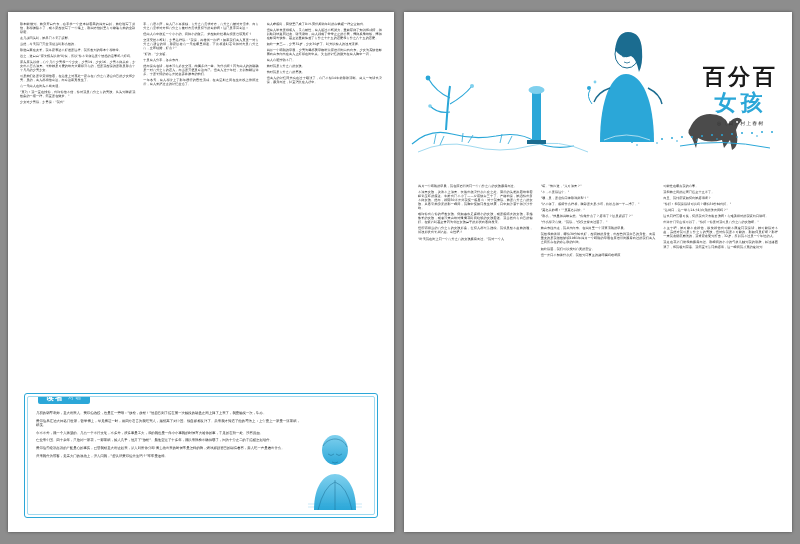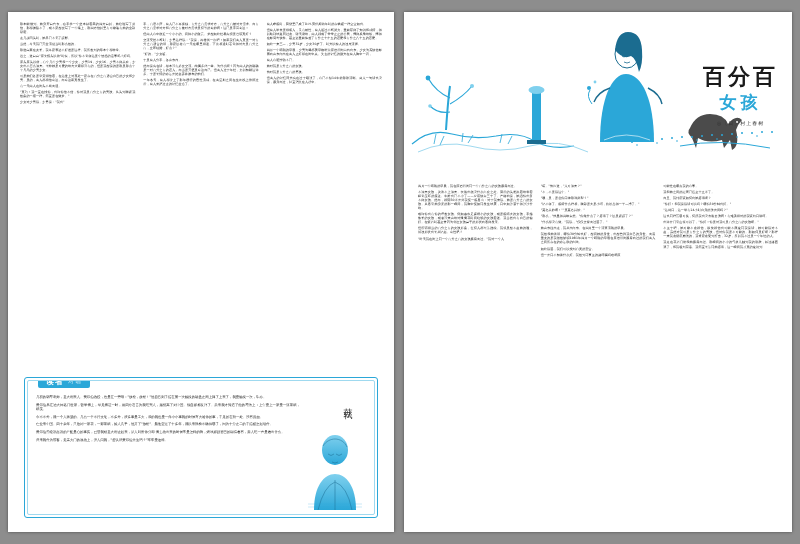--- a/index.html
+++ b/index.html
@@ -7,36 +7,36 @@
   .spread{position:relative;width:800px;height:544px;background:#8d8d8d;}
   .page{position:absolute;top:12px;height:520px;background:#ffffff;box-shadow:0 0 3px rgba(0,0,0,.45);}
   .page-left{left:8px;width:386px;}
   .page-right{left:404px;width:388px;}
 
   .cols{display:flex;height:100%;box-sizing:border-box;padding:10px 8px 8px 8px;}
   .col{flex:1;padding:0 4px;box-sizing:border-box;}
   .col p{margin:0 0 2px 0;font-size:3.1px;line-height:4.0px;color:#1b1b1b;text-align:justify;letter-spacing:.1px;}
 
   
-  .feature{position:absolute;left:16px;bottom:14px;width:354px;height:141px;border:1px solid #2ba7d8;border-radius:3px;background:#fff;box-sizing:border-box;}
+  .feature{position:absolute;left:16px;bottom:14px;width:354px;height:125px;border:1px solid #2ba7d8;border-radius:3px;background:#fff;box-sizing:border-box;}
   .feature-inner{position:absolute;inset:2px;border:1px solid #9fd9ef;border-radius:2px;box-sizing:border-box;overflow:hidden;}
   .feature-banner{position:absolute;left:10px;top:-7px;height:14px;padding:0 8px;background:#2ba7d8;border-radius:2px;display:flex;align-items:center;}
   .feature-banner .b1{color:#fff;font-size:8px;font-weight:bold;letter-spacing:1px;font-family:"DejaVu Sans",sans-serif;}
   .feature-banner .b2{color:#cdecfa;font-size:6px;margin-left:4px;letter-spacing:1px;}
   .feature-body{position:absolute;left:8px;top:14px;right:74px;bottom:6px;}
   .feature-body p{margin:0 0 3px 0;font-size:3.4px;line-height:4.6px;color:#1b1b1b;text-align:justify;}
   .author-name{position:absolute;right:20px;top:20px;writing-mode:vertical-rl;font-size:9px;color:#2e2e2e;letter-spacing:2px;font-family:"DejaVu Serif","Liberation Serif",serif;}
   .author-seal{position:absolute;right:10px;top:48px;font-size:5px;color:#6a6a6a;writing-mode:vertical-rl;letter-spacing:1px;}
   .portrait{position:absolute;right:8px;bottom:4px;width:62px;height:86px;}
 
   
   .art{position:absolute;left:0;top:0;width:388px;height:170px;overflow:hidden;}
   .title-block{position:absolute;right:14px;top:52px;text-align:center;}
   .title-main{font-size:22px;color:#1a1a1a;letter-spacing:3px;font-family:"DejaVu Serif","Liberation Serif",serif;font-weight:bold;line-height:24px;}
-  .title-sub{font-size:17px;color:#2ba7d8;letter-spacing:4px;font-family:"DejaVu Serif","Liberation Serif",serif;font-weight:bold;line-height:28px;}
+  .title-sub{font-size:22px;color:#2ba7d8;letter-spacing:4px;font-family:"DejaVu Serif","Liberation Serif",serif;font-weight:bold;line-height:28px;}
   .byline{font-size:5px;color:#333;margin-top:4px;letter-spacing:1px;}
   .dots{position:absolute;right:16px;top:118px;width:150px;height:16px;}
   .rp-cols{position:absolute;left:0;top:172px;right:0;bottom:0;display:flex;padding:0 10px 10px 10px;box-sizing:border-box;}
   .rp-cols .col p{font-size:3.1px;line-height:4.05px;}
 </style>
 </head>
 <body>
 
 <div class="spread">
 

